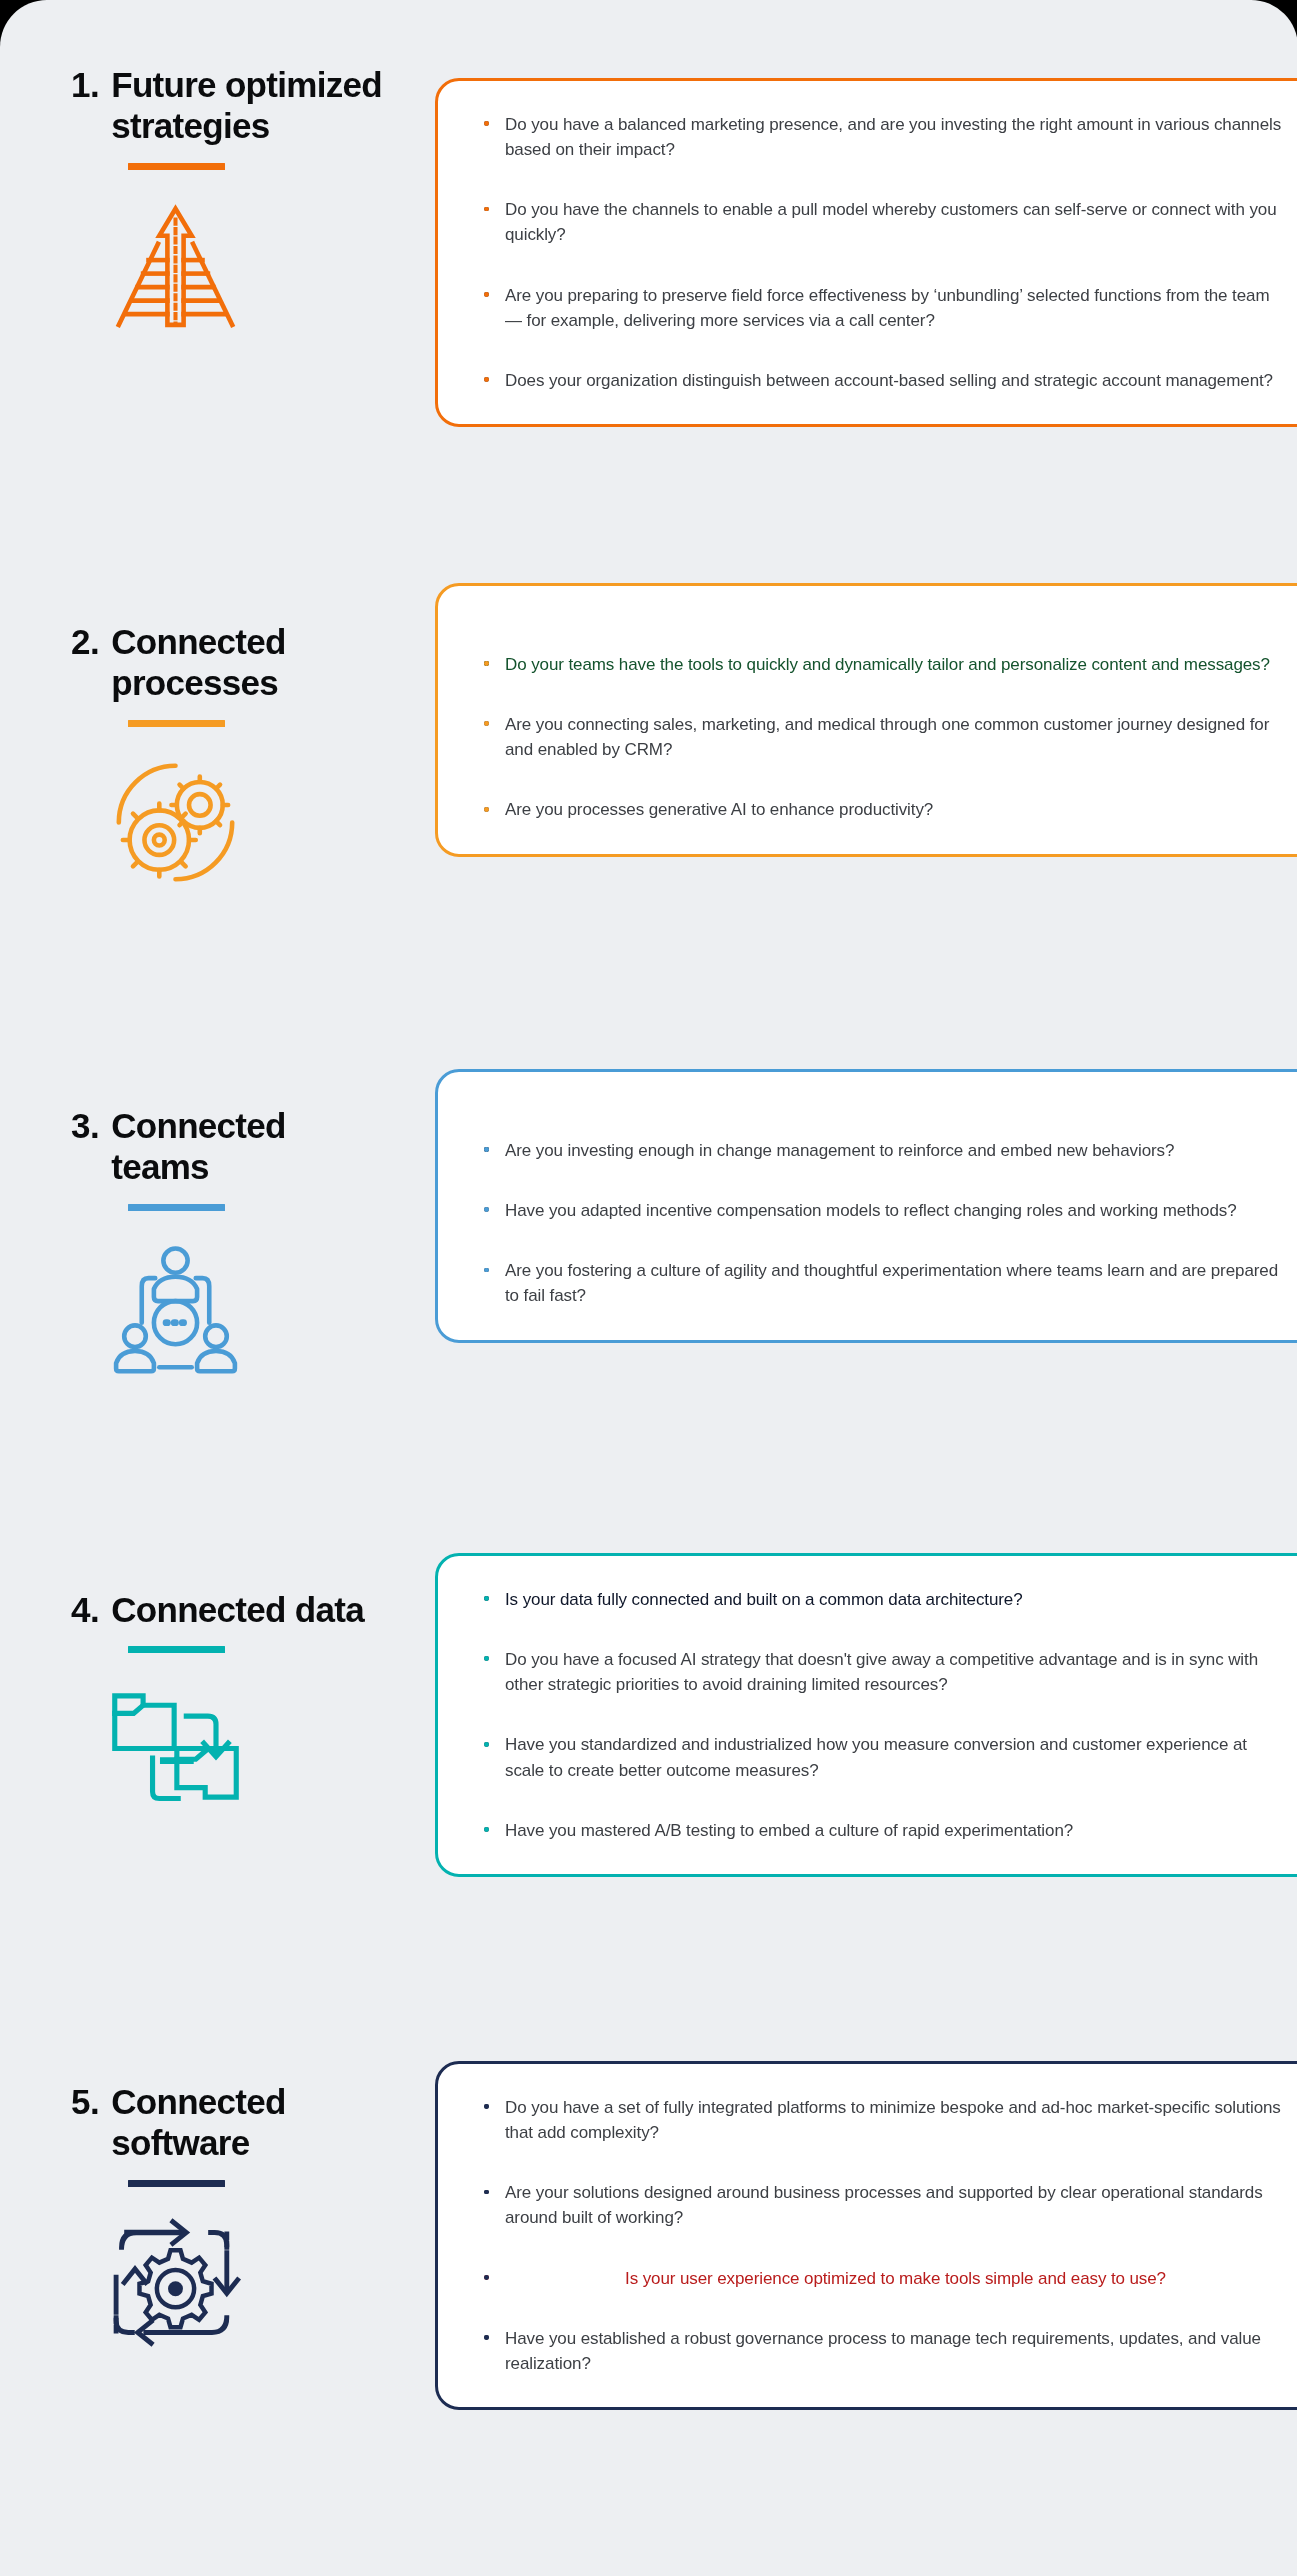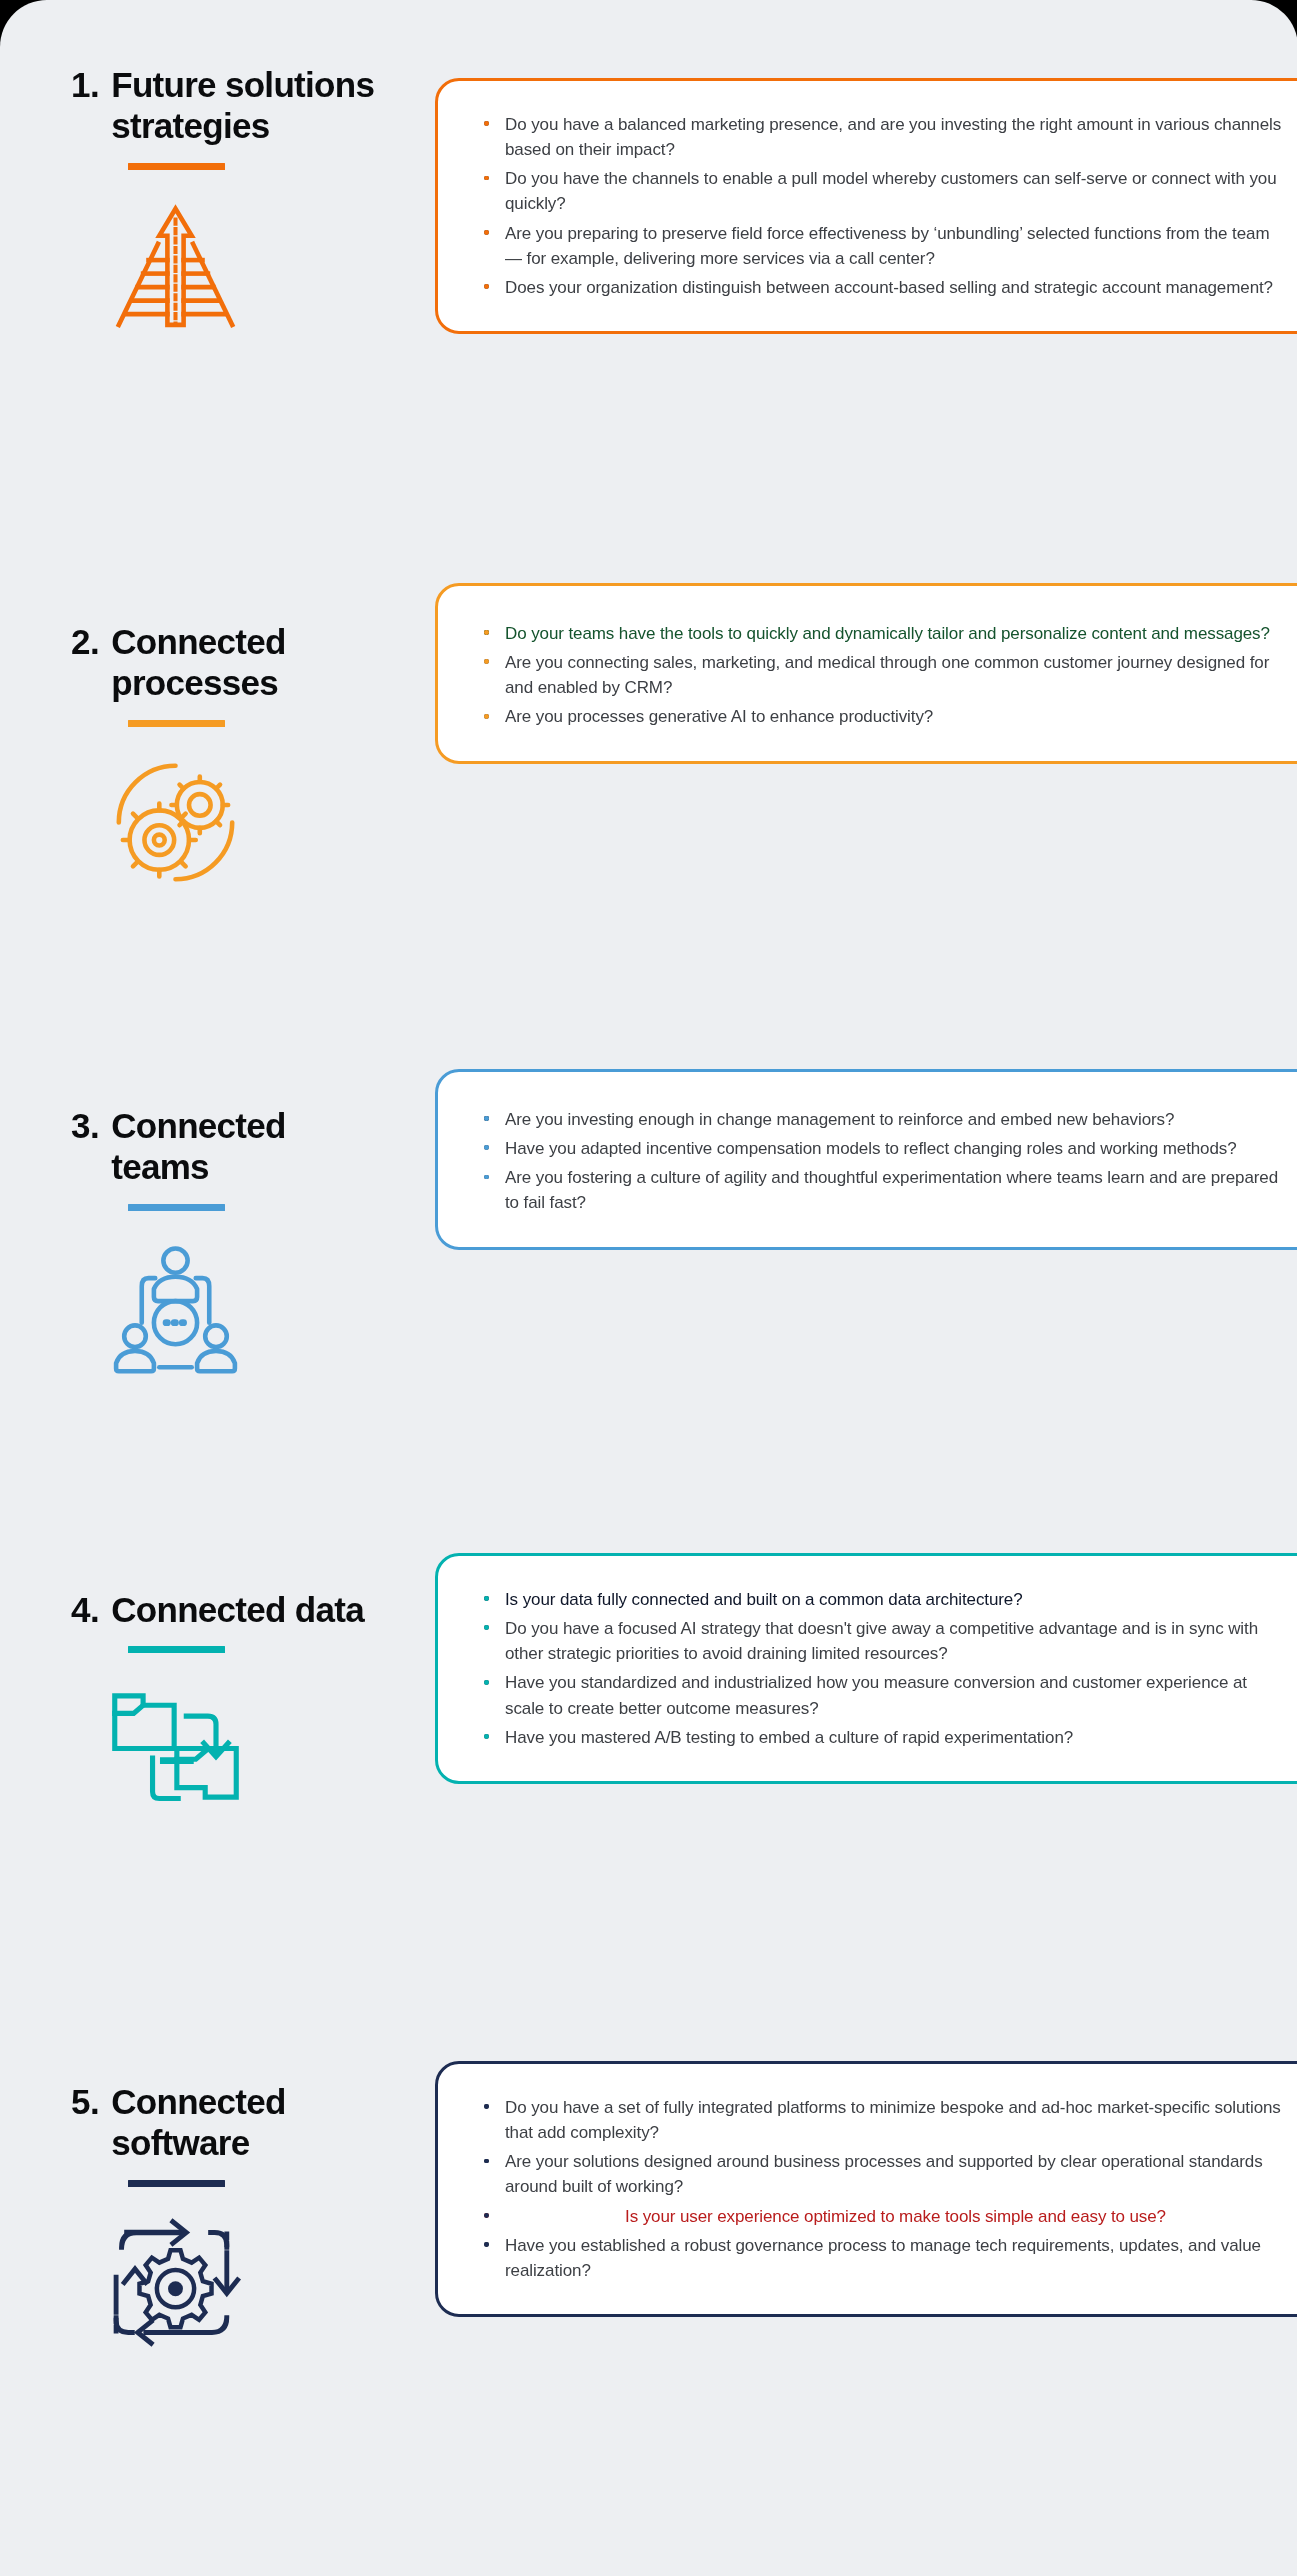--- a/index.html
+++ b/index.html
@@ -92,21 +92,21 @@
   .bullets { list-style: none; }
 
   .bullets li {
     position: relative;
     padding-left: 23px;
     font-size: 17px;
     line-height: 1.48;
     color: #3c3f44;
     letter-spacing: -0.1px;
   }
-  .bullets li + li { margin-top: 4px; }
+  .bullets li + li { margin-top: 35px; }
 
   .bullets li::before {
     content: "";
     position: absolute;
     left: 2.2px;
     top: 9.2px;
     width: 4.9px;
     height: 4.9px;
     border-radius: 50%;
     background: currentColor;
@@ -122,21 +122,21 @@
 </style>
 </head>
 <body>
 
 <div id="page">
 
   <div class="section" style="top:0px;">
     <div class="left-col" style="top:64px;">
       <div class="heading">
         <span class="num">1.</span>
-        <span class="title">Future solutions strategies</span>
+        <span class="title">Future optimized strategies</span>
       </div>
       <div class="rule" style="background:#f26e0a;"></div>
       <div class="icon-wrap">
         <svg viewBox="0 0 100 100" fill="none" stroke="#f26e0a" stroke-width="3.4" stroke-linecap="square">
           <path d="M50 8 L62 28 L56 28 L56 94 L44 94 L44 28 L38 28 Z"></path>
           <path d="M50 16 L50 94" stroke-dasharray="3 4" stroke-width="3"></path>
           <path d="M37 34 L8 94"></path>
             <path d="M63 34 L92 94"></path>
           <path d="M30 46 L44 46"></path>
             <path d="M56 46 L70 46"></path>

